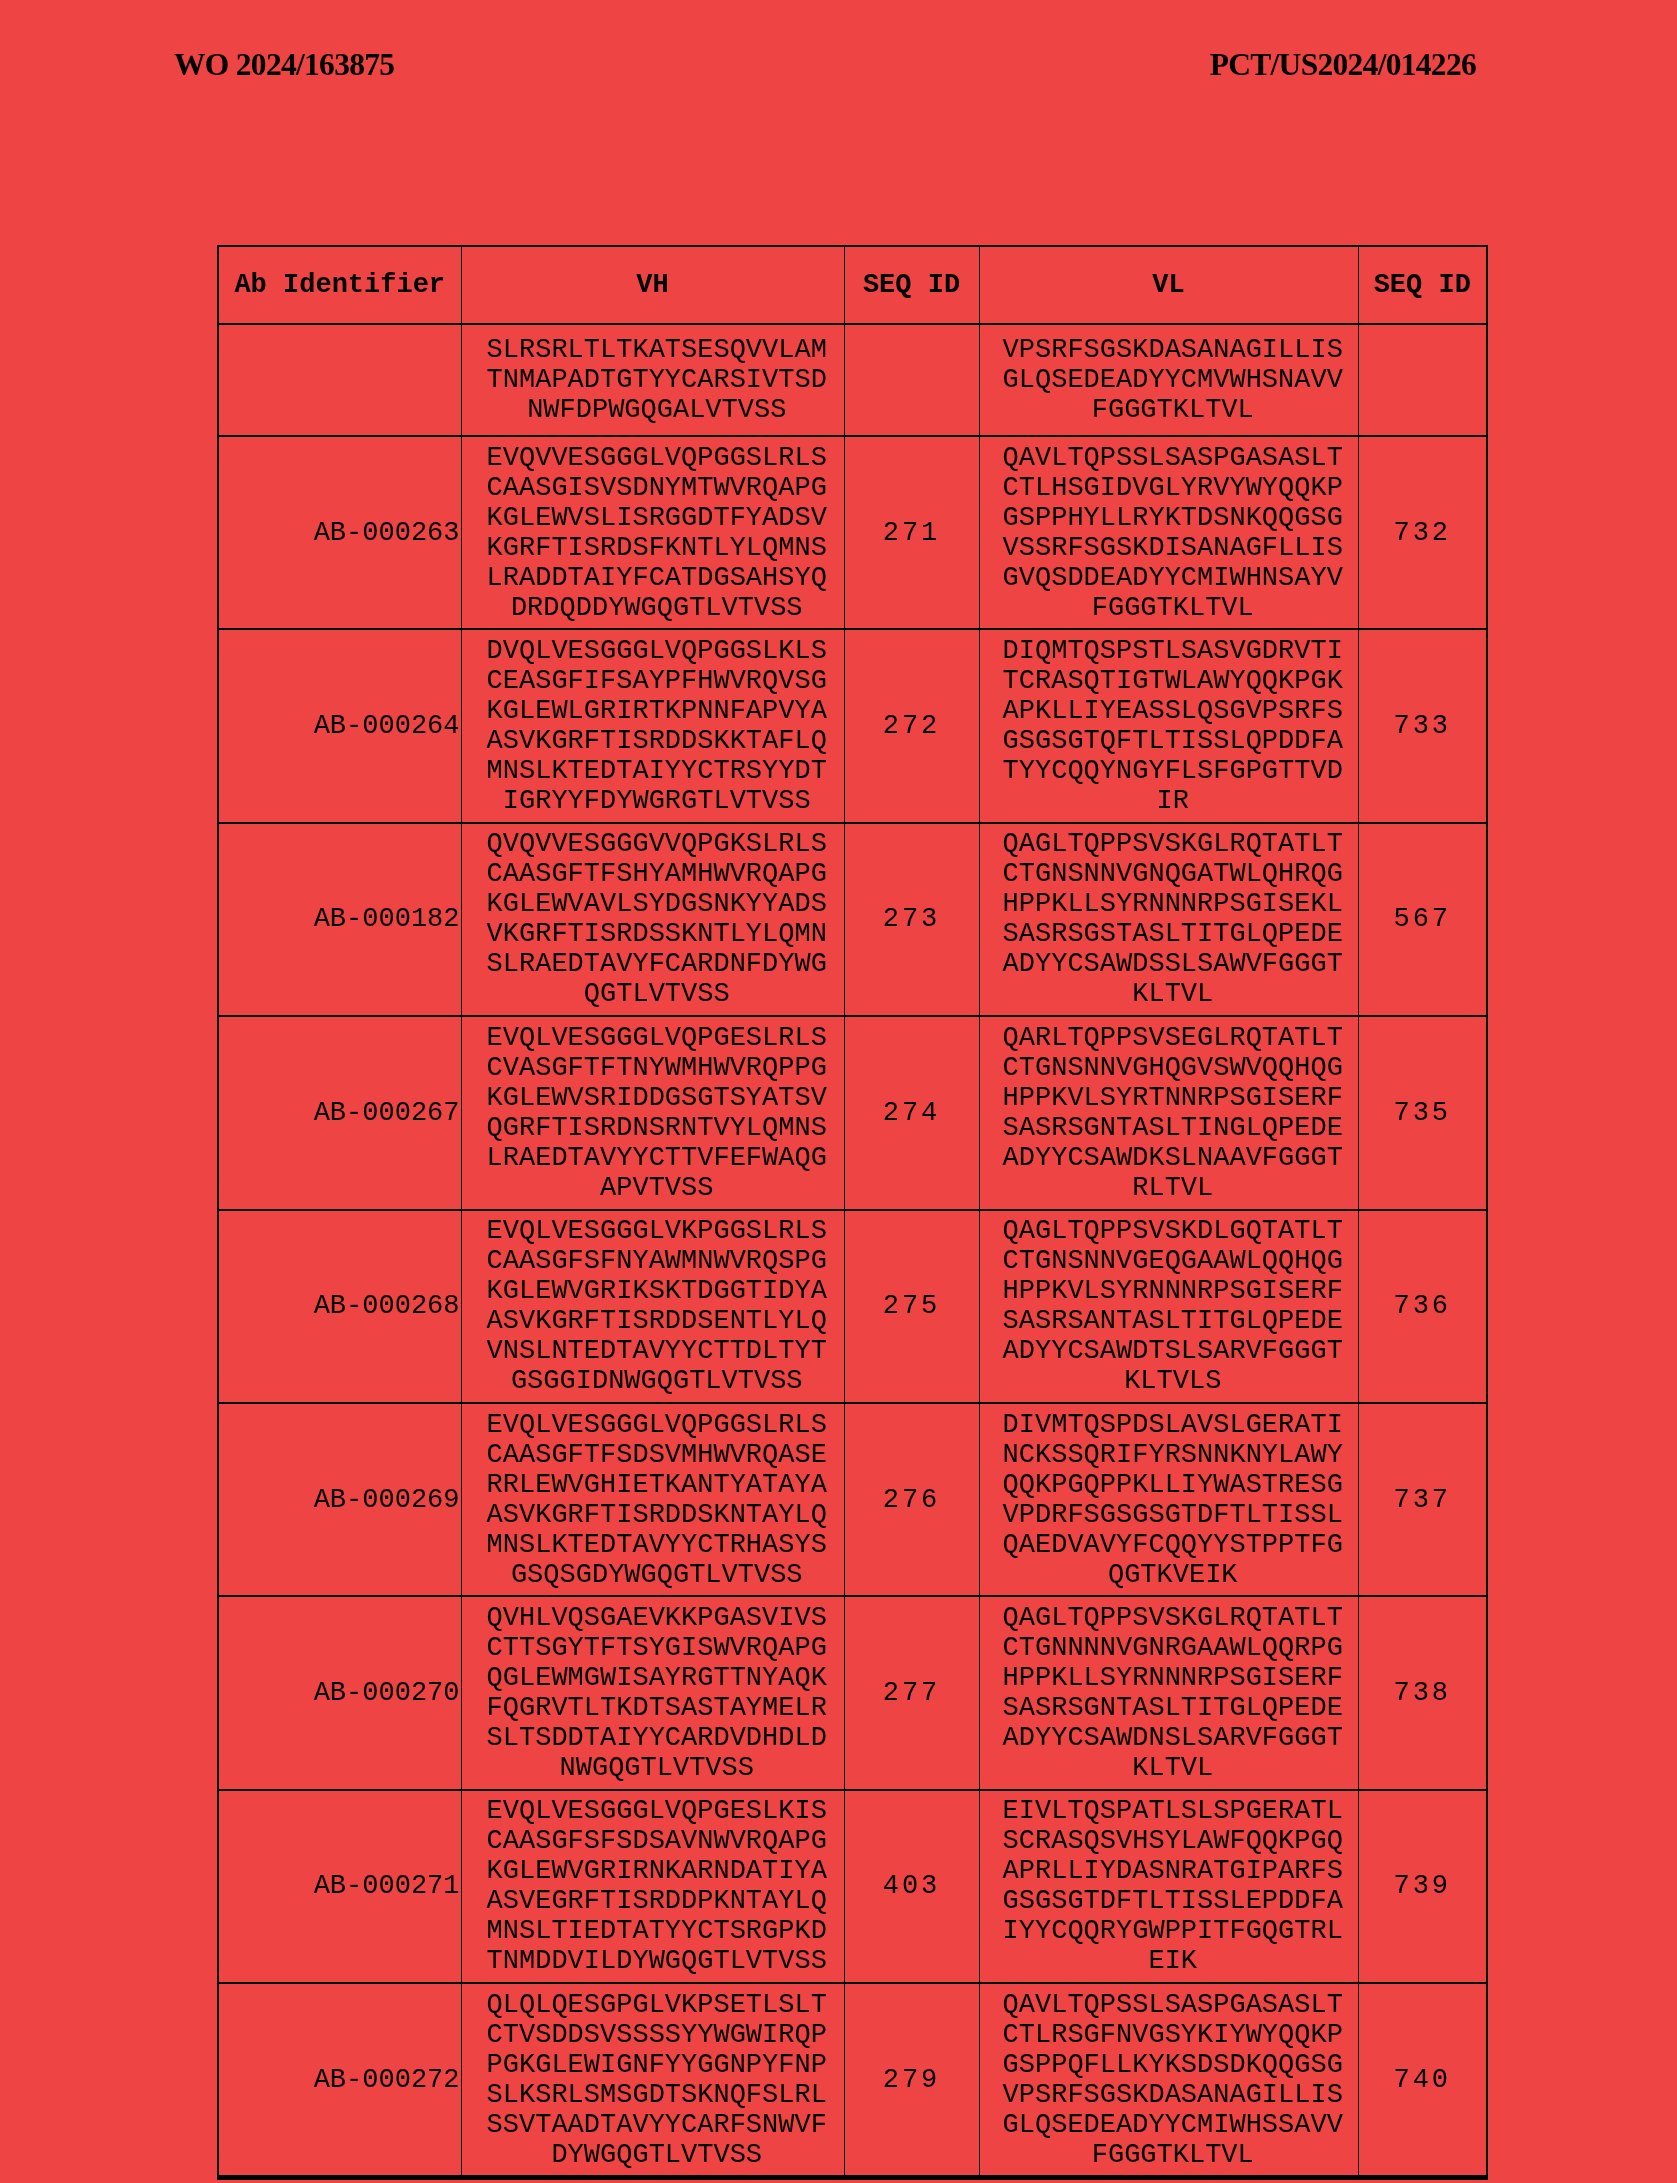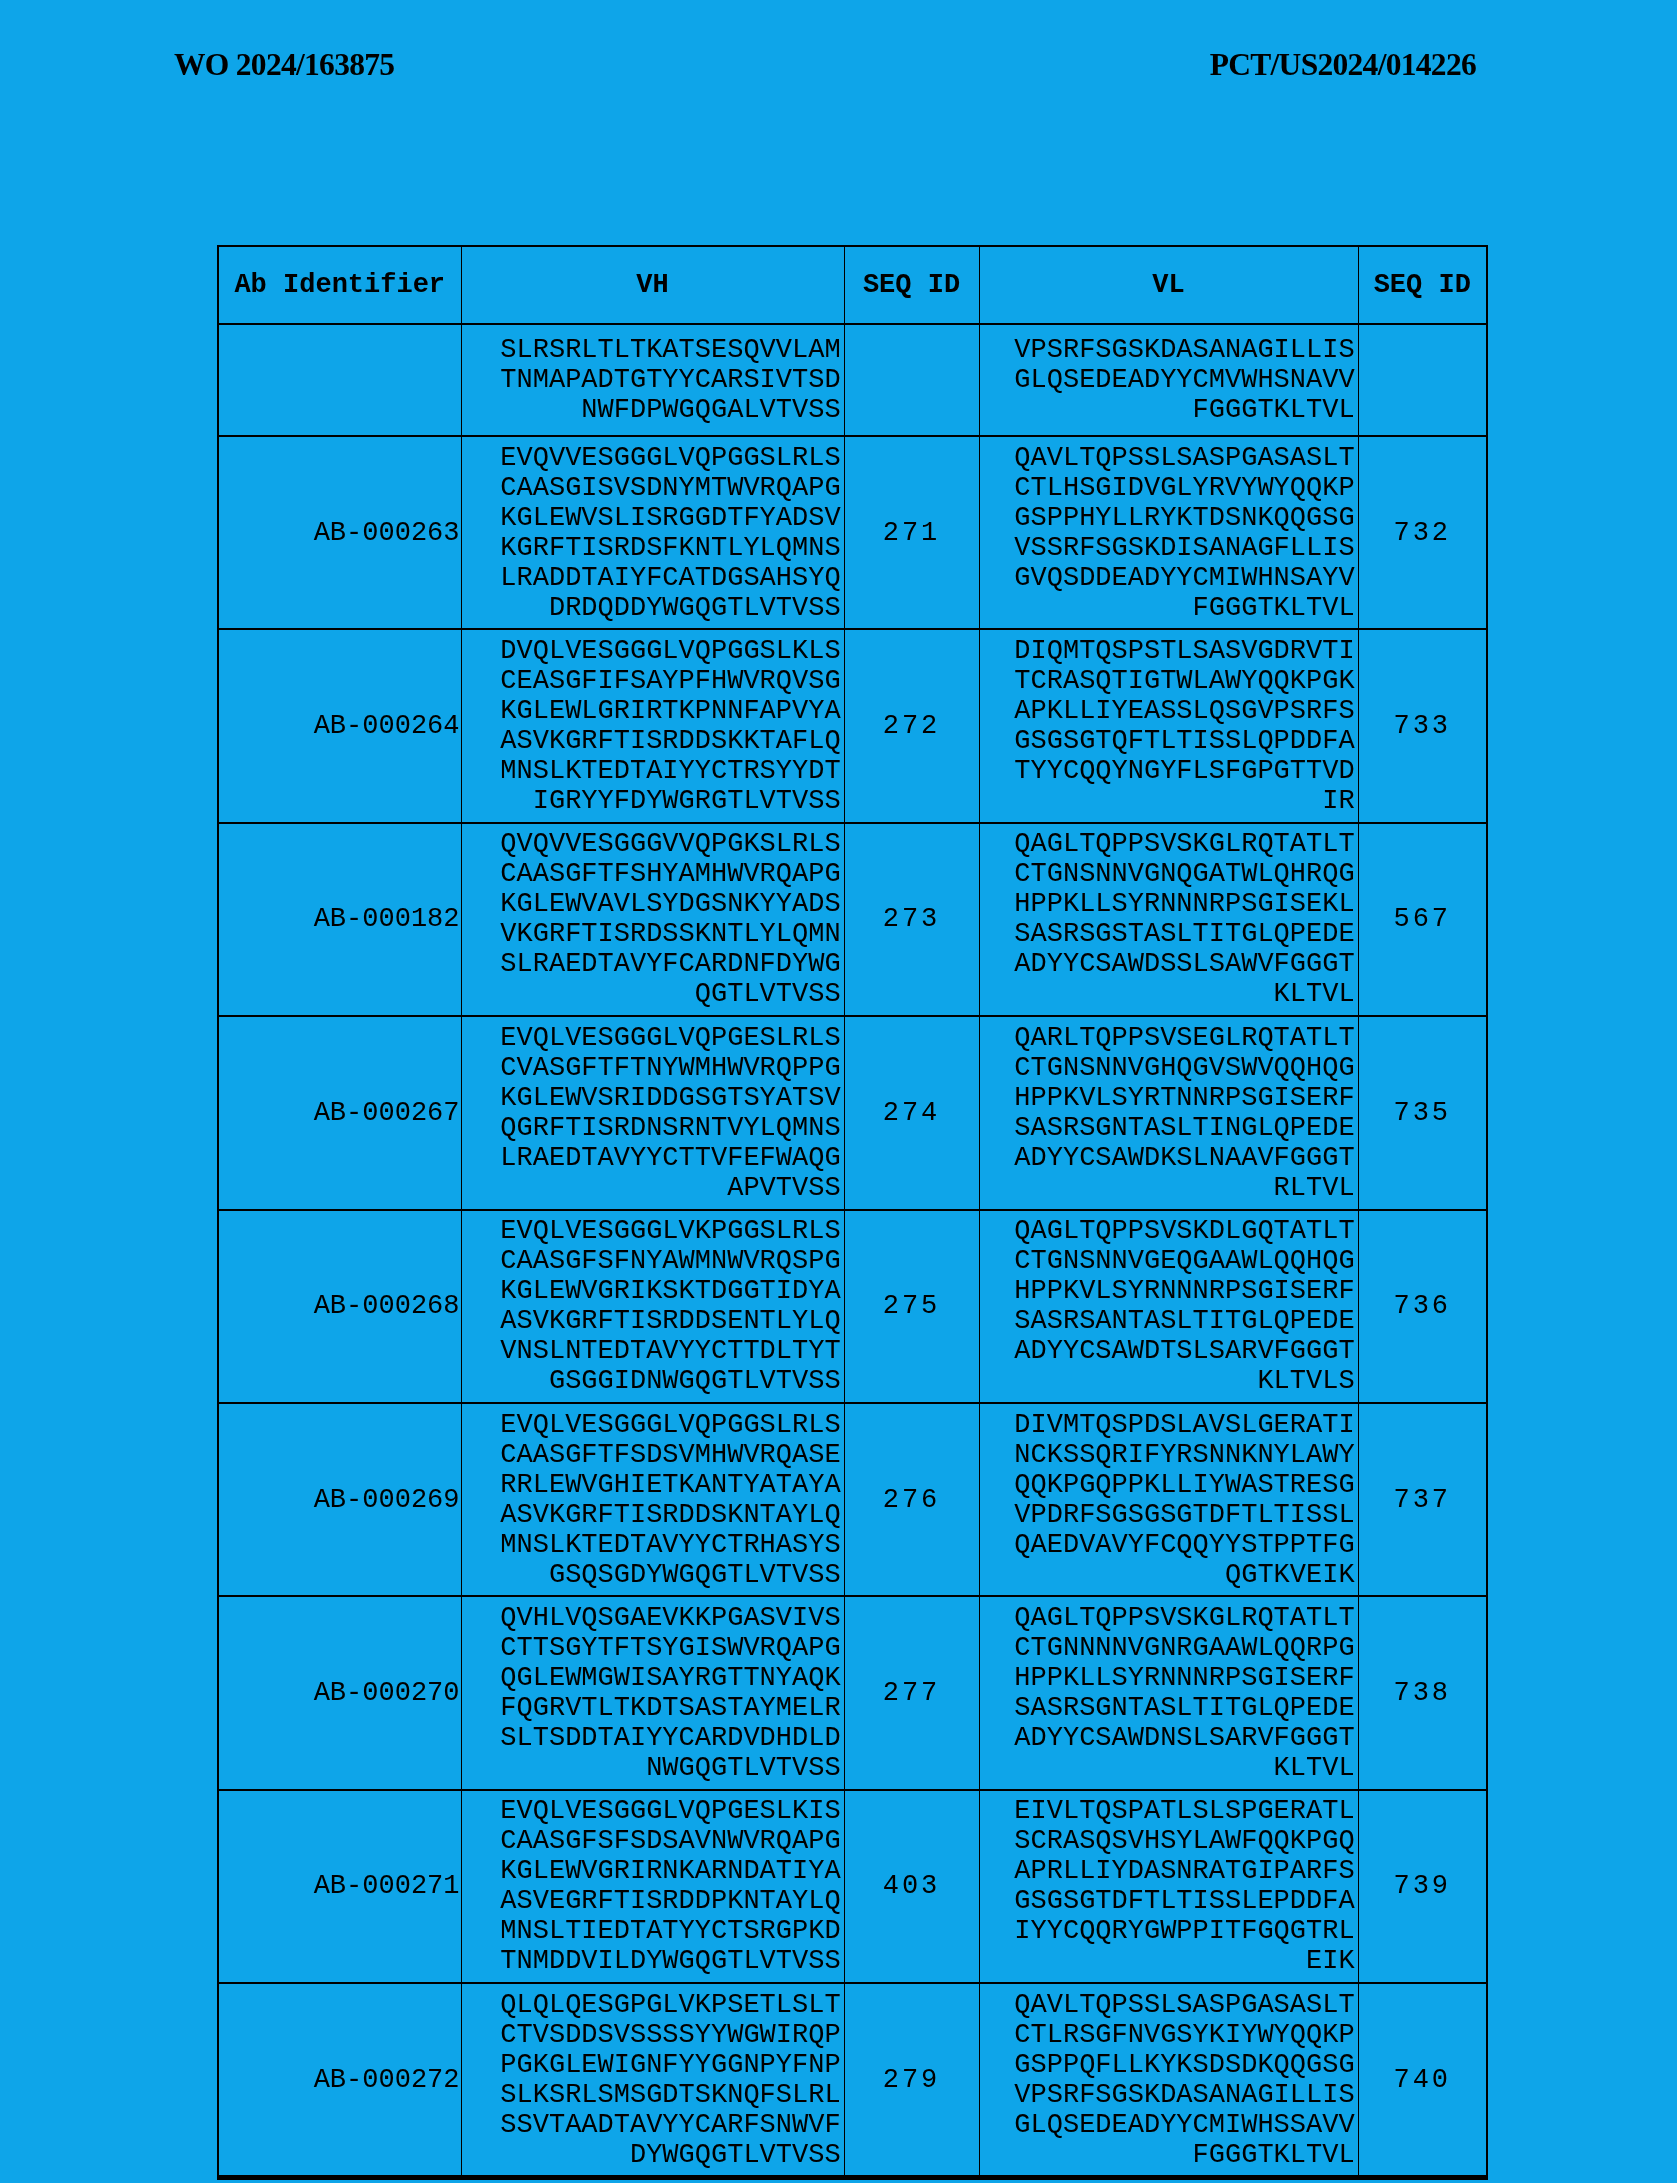--- a/index.html
+++ b/index.html
@@ -1,20 +1,20 @@
 <!DOCTYPE html>
 <html style="font-size:11.4px"><head>
 <meta charset="utf-8">
 <style>
   html, body { margin: 0; padding: 0; background: #e8e8e8; }
   .page {
     position: relative;
     width: 1678px;
     height: 2183px;
-    background: #0ea5e9;
+    background: #ef4444;
     color: #000000;
     font-family: "Liberation Mono", "DejaVu Sans Mono", monospace;
     overflow: hidden;
   }
   .page-header {
     position: absolute;
     top: 47px;
     left: 174px;
     right: 202px;
     display: flex;
@@ -44,21 +44,21 @@
     border-right: 1.4px solid #000;
     overflow: hidden;
   }
   .seq-table th {
     height: 74px;
     font-weight: bold;
     vertical-align: middle;
     font-size: 27px;
   }
   .seq-table td.seq-cell {
-    text-align: right;
+    text-align: center;
     vertical-align: middle;
     padding: 5.7px 2.9px 5.7px 11.4px;
     white-space: pre-line;
     line-height: 30px;
   }
   .seq-table td.ab-cell {
     text-align: right;
     vertical-align: middle;
   }
   .seq-table td.num-cell {

